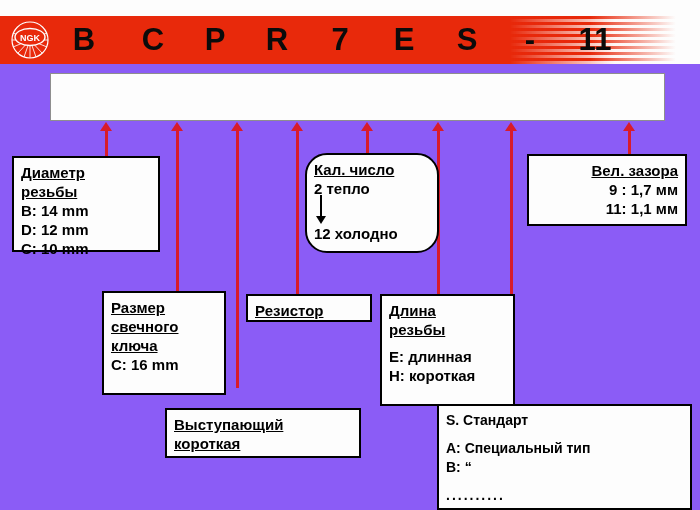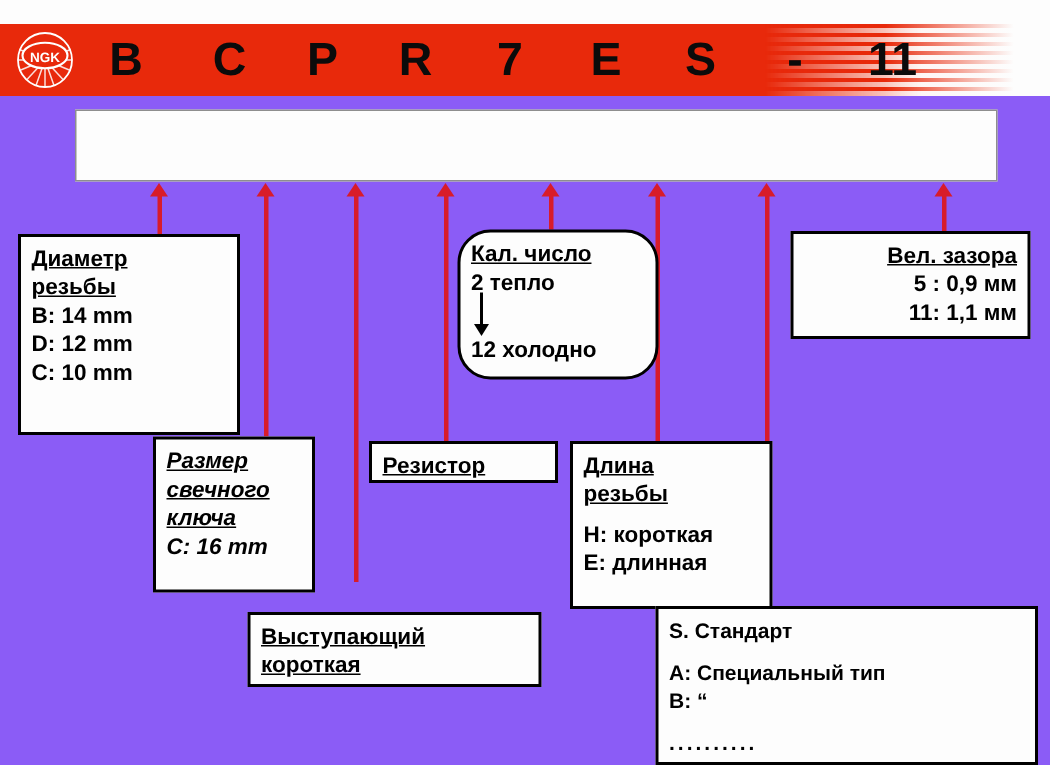--- a/index.html
+++ b/index.html
@@ -154,24 +154,24 @@
     content: "";
     position: absolute;
     left: -4px;
     bottom: -7px;
     width: 0; height: 0;
     border-left: 5px solid transparent;
     border-right: 5px solid transparent;
     border-top: 8px solid #000;
   }
 
-  .b-diam   { left: 12px;  top: 140px; width: 148px; height: 134px; }
+  .b-diam   { left: 12px;  top: 140px; width: 148px; height: 96px; }
   .b-heat   { left: 305px; top: 137px; width: 134px; height: 100px; border-radius: 22px; }
   .b-gap    { left: 527px; top: 138px; width: 160px; height: 72px; text-align: right; }
-  .b-wrench { left: 102px; top: 275px; width: 108px; height: 104px; font-style: italic; }
+  .b-wrench { left: 102px; top: 275px; width: 124px; height: 104px; }
   .b-res    { left: 246px; top: 278px; width: 126px; height: 28px; }
   .b-len    { left: 380px; top: 278px; width: 135px; height: 112px; }
   .b-proj   { left: 165px; top: 392px; width: 196px; height: 50px; }
   .b-std    { left: 437px; top: 388px; width: 255px; height: 106px; }
 
   .b-std .ln { font-size: 14px; }
   .b-std .dots { letter-spacing: 2px; }
 </style>
 </head>
 <body>
@@ -243,41 +243,41 @@
 
   <div class="ibox b-heat">
     <div class="hd">Кал. число</div>
     <div class="ln">2  тепло</div>
     <div class="heat-arrow"></div>
     <div class="ln" style="margin-top:26px">12 холодно</div>
   </div>
 
   <div class="ibox b-gap">
     <div class="hd">Вел. зазора</div>
-    <div class="ln">5  : 0,9 мм</div>
+    <div class="ln">9  : 1,7 мм</div>
     <div class="ln">11: 1,1 мм</div>
   </div>
 
   <div class="ibox b-wrench">
     <div class="hd">Размер</div>
     <div class="hd">свечного</div>
     <div class="hd">ключа</div>
     <div class="ln">C: 16 mm</div>
   </div>
 
   <div class="ibox b-res">
     <div class="hd">Резистор</div>
   </div>
 
   <div class="ibox b-len">
     <div class="hd">Длина</div>
     <div class="hd">резьбы</div>
     <div class="gapln"></div>
+    <div class="ln">E: длинная</div>
     <div class="ln">H: короткая</div>
-    <div class="ln">E: длинная</div>
   </div>
 
   <div class="ibox b-proj">
     <div class="hd">Выступающий</div>
     <div class="hd">короткая</div>
   </div>
 
   <div class="ibox b-std">
     <div class="ln">S. Стандарт</div>
     <div class="ln sp">A: Специальный тип</div>

